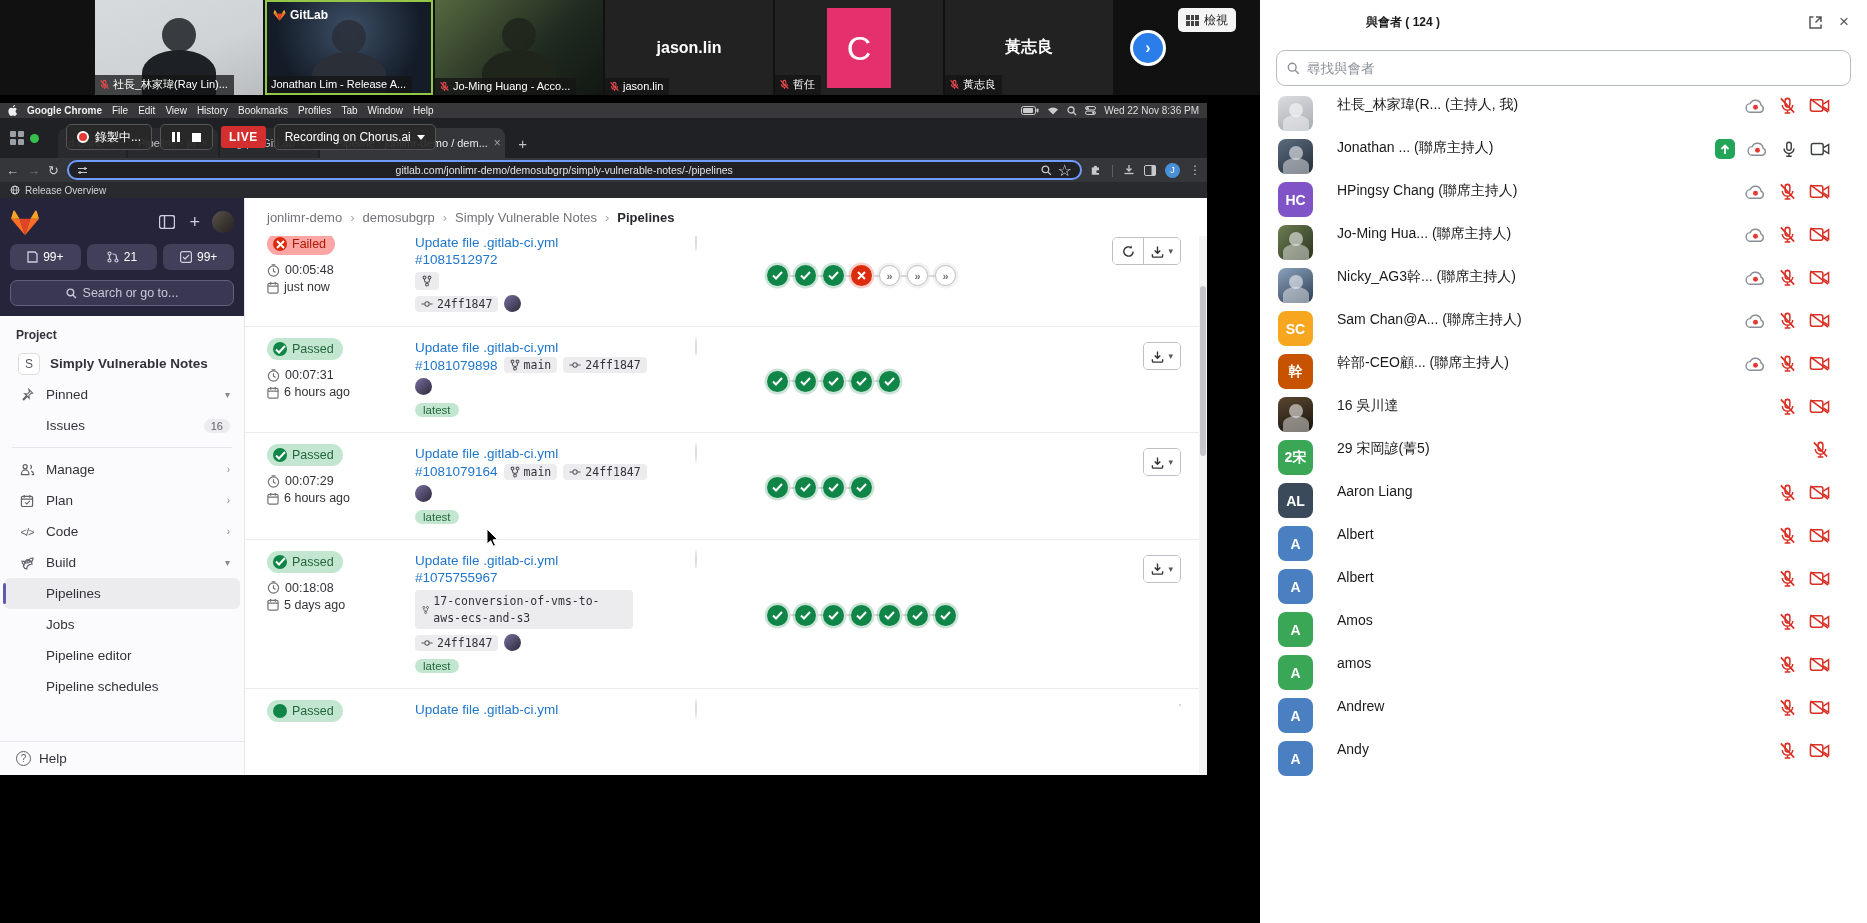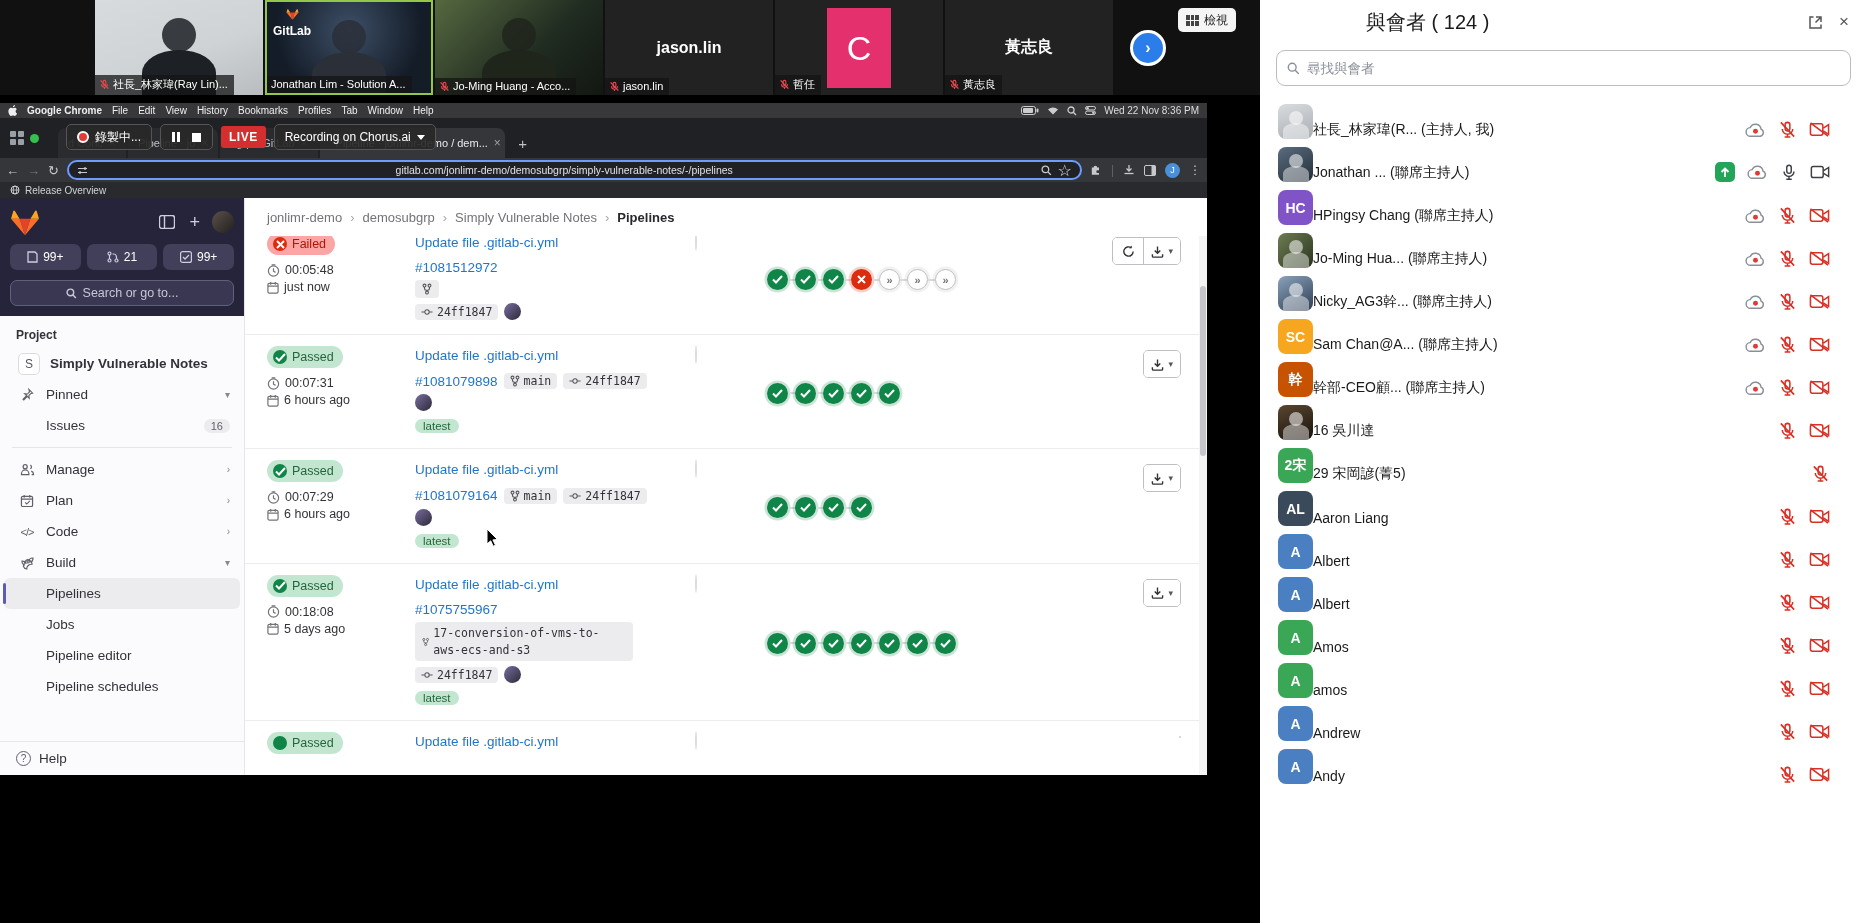--- a/index.html
+++ b/index.html
@@ -10,21 +10,21 @@
   
   #video-strip { position:absolute; left:0; top:0; width:1260px; height:95px; background:#111; }
   .vtile { position:absolute; top:0; height:95px; width:168px; background:#222; overflow:hidden; }
   .vtile.active { border:2px solid #94c748; }
   .vtile .scene { position:absolute; inset:0; }
   .vtile .head { position:absolute; width:34px; height:34px; border-radius:50%; background:#8a7a6d; left:50%; top:18px; transform:translateX(-50%); }
   .vtile .body { position:absolute; width:74px; height:46px; border-radius:50% 50% 0 0; background:#2e3742; left:50%; top:50px; transform:translateX(-50%); }
   .vtile .name-big { position:absolute; inset:0; display:flex; align-items:center; justify-content:center; color:#fff; font-size:16px; font-weight:bold; }
   .vtile .letterbox { position:absolute; left:50%; top:8px; transform:translateX(-50%); width:64px; height:80px; background:#e52e6e; display:flex; align-items:center; justify-content:center; color:#fff; font-size:34px; }
   .vtile .label { position:absolute; left:0; bottom:0; max-width:100%; background:rgba(20,20,20,.75); color:#fff; font-size:11px; padding:2px 6px 3px 4px; white-space:nowrap; overflow:hidden; display:flex; align-items:center; gap:3px;margin-top:14px; }
-  .vtile .gl-overlay { position:absolute; left:6px; top:6px; display:flex; align-items:center; gap:4px; color:#fff; font-size:12px; font-weight:bold;flex-direction:column; }
+  .vtile .gl-overlay { position:absolute; left:6px; top:6px; display:flex; align-items:center; gap:4px; color:#fff; font-size:12px; font-weight:bold; }
   .mini-mic { width:11px; height:11px; flex:0 0 auto; }
   #view-btn { position:absolute; left:1178px; top:8px; height:24px; padding:0 8px; background:#f5f5f5; border-radius:5px; display:flex; align-items:center; gap:5px; font-size:12px; color:#222; }
   #view-btn .grid { width:13px; height:11px; display:grid; grid-template-columns:1fr 1fr 1fr; gap:1px; }
   #view-btn .grid i { background:#444; }
   #next-btn { position:absolute; left:1130px; top:30px; width:36px; height:36px; border-radius:50%; background:#2b7de9; border:3px solid #fff; display:flex; align-items:center; justify-content:center; color:#fff; font-size:16px; font-weight:bold; }
 
   
   #screen-share { position:absolute; left:0; top:95px; width:1207px; height:680px; background:#000; }
   #macbar { position:absolute; left:0; top:8px; width:100%; height:15px; background:#38383a; color:#eee; font-size:10px; display:flex; align-items:center; padding:0 8px; gap:10px; }
   #macbar .appname { font-weight:bold; }
@@ -89,21 +89,21 @@
   .prow { display:grid; grid-template-columns:148px 280px 72px 1fr 104px; padding:11px 0 14px 22px; border-top:1px solid #ececef; }
   .prow:first-child { border-top:none; margin-top:-14px; }
   .badge { display:inline-flex; align-items:center; gap:5px; height:22px; padding:0 9px 0 6px; border-radius:11px; font-size:12.5px; }
   .badge.passed { background:#c3e6d1; color:#24663b;justify-content:center; }
   .badge.failed { background:#fca5a5; color:#ae1800; }
   .sicon { width:14px; height:14px; border-radius:50%; display:flex; align-items:center; justify-content:center; }
   .meta { margin-top:8px; font-size:12.5px; color:#333238; display:flex; align-items:center; gap:5px; }
   .meta + .meta { margin-top:3px; }
   .meta svg { color:#737278; }
   .ptitle { color:#1f75cb; font-size:13.5px; line-height:1.35; }
-  .pid-line { margin-top:8px; display:flex; align-items:center; gap:6px; flex-wrap:wrap; }
+  .pid-line { margin-top:0; display:flex; align-items:center; gap:6px; flex-wrap:wrap; }
   .pid { color:#1f75cb; font-size:13.5px; }
   .chip { display:inline-flex; align-items:center; gap:4px; background:#ececef; border-radius:4px; padding:1px 6px; font-family:"DejaVu Sans Mono", monospace; font-size:11.5px; color:#333238; }
   .chip.block { display:flex; width:fit-content; max-width:218px; margin-top:5px; padding:3px 7px; line-height:1.45; word-break:break-word; }
   .commit-line { margin-top:5px; display:flex; align-items:center; gap:6px; }
   .mini-ava { width:17px; height:17px; border-radius:50%; background:linear-gradient(135deg,#7a6fa0,#2c2838); }
   .latest { display:inline-block; margin-top:8px; background:#c3e6d1; color:#24663b; font-size:11.5px; border-radius:10px; padding:1px 8px; }
   .author-ava { width:34px; height:34px; border-radius:50%; background:radial-gradient(circle at 50% 38%, #6b5f55 0 30%, #23211f 60%); border:1px solid #dcdcde; }
   .stages { display:flex; align-items:center; padding-top:6px; }
   .stage { width:21px; height:21px; border-radius:50%; display:flex; align-items:center; justify-content:center; flex:0 0 auto; }
   .stage.pass { background:#108548; box-shadow:0 0 0 2.5px rgba(16,133,72,.22); }
@@ -114,26 +114,26 @@
   .btn-group { display:flex; border:1px solid #bfbfc3; border-radius:5px; overflow:hidden; background:#fff; }
   .abtn { height:26px; min-width:30px; display:flex; align-items:center; justify-content:center; gap:4px; padding:0 7px; color:#333238; background:#fff; }
   .abtn + .abtn { border-left:1px solid #bfbfc3; }
   .abtn .carat { font-size:9px; color:#57565c; }
   #gl-scrollbar { position:absolute; right:0; top:38px; bottom:0; width:8px; background:#f4f4f5; }
   #gl-thumb { position:absolute; right:1px; top:50px; width:6px; height:170px; border-radius:3px; background:#c6c6ca; }
 
   
   #participants { position:absolute; left:1260px; top:0; width:607px; height:923px; background:#fff; }
   #p-header { height:44px; display:flex; align-items:center; padding:0 18px; }
-  #p-title { font-size:20px; font-weight:normal; color:#1a1a1a; margin-left:88px; }
+  #p-title { font-size:12px; font-weight:bold; color:#1a1a1a; margin-left:88px; }
   #p-hicons { margin-left:auto; display:flex; gap:16px; color:#555; font-size:15px; align-items:center; }
   #p-search { margin:6px 16px 10px; height:36px; border:1px solid #b9bcc2; border-radius:9px; display:flex; align-items:center; padding:0 10px; gap:7px; }
   #p-search input { border:none; outline:none; flex:1; font-size:13.5px; color:#333; background:transparent; font-family:"Liberation Sans", sans-serif; }
   #p-search input::placeholder { color:#8a8f98; }
-  #plist .prt { height:43px; display:flex; align-items:flex-end; padding:0 37px 0 18px; gap:0; }
+  #plist .prt { height:43px; display:flex; align-items:flex-start; padding:0 37px 0 18px; gap:24px; }
   .prt .pava { width:35px; height:35px; border-radius:8px; flex:0 0 auto; display:flex; align-items:center; justify-content:center; color:#fff; font-weight:bold; font-size:14px; overflow:hidden; position:relative; }
   .prt .pname { font-size:14px; color:#1a1a1a; white-space:nowrap; overflow:hidden; flex:1; }
   .prt .picons { display:flex; align-items:center; gap:12px; flex:0 0 auto; }
   .share-badge { width:20px; height:20px; border-radius:5px; background:#23a559; display:flex; align-items:center; justify-content:center; }
   .photo-ava::before { content:""; position:absolute; width:14px; height:14px; border-radius:50%; background:rgba(255,255,255,.55); top:7px; left:50%; transform:translateX(-50%); }
   .photo-ava::after { content:""; position:absolute; width:26px; height:16px; border-radius:50% 50% 0 0; background:rgba(255,255,255,.45); bottom:0; left:50%; transform:translateX(-50%); }
 
   
   #cursor { position:absolute; left:486px; top:528px; z-index:50; }
 
@@ -167,21 +167,21 @@
               <div class="body" style="background:#2a2f38"></div>
           <div class="gl-overlay">
       <svg width="13" height="12" viewBox="0 0 36 34">
               <path fill="#e24329" d="M18 33L11.4 13h13.2z"></path>
               <path fill="#fc6d26" d="M18 33L1 13h10.4zM18 33l17-20H24.6z"></path>
               <path fill="#fca326" d="M1 13L3.8 3.6a1 1 0 0 1 1.9 0L11.4 13zM35 13L32.2 3.6a1 1 0 0 0-1.9 0L24.6 13z"></path>
             </svg>
       <span>GitLab</span>
           </div>
           <div class="label">
-            <span>Jonathan Lim - Solution A...</span>
+            <span>Jonathan Lim - Release A...</span>
           </div>
         </div>
         <div class="vtile" style="left: 435px;">
           <div class="scene" style="background:linear-gradient(135deg,#55683f 0%,#1f2a20 60%,#121712 100%)"></div>
               <div class="head" style="background:#20251c;opacity:.85"></div>
               <div class="body" style="background:#20251c"></div>
           <div class="label">
             <svg class="mini-mic" viewBox="0 0 20 20">
               <g stroke="#e5484d" fill="none" stroke-width="2">
                 <rect x="7.5" y="2.5" width="5" height="9" rx="2.5"></rect>

